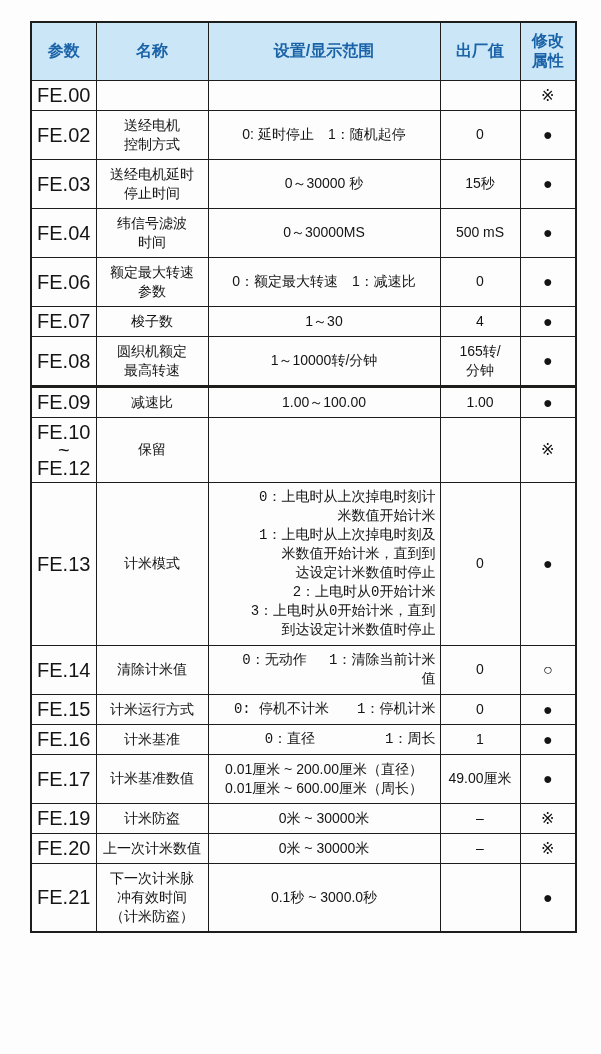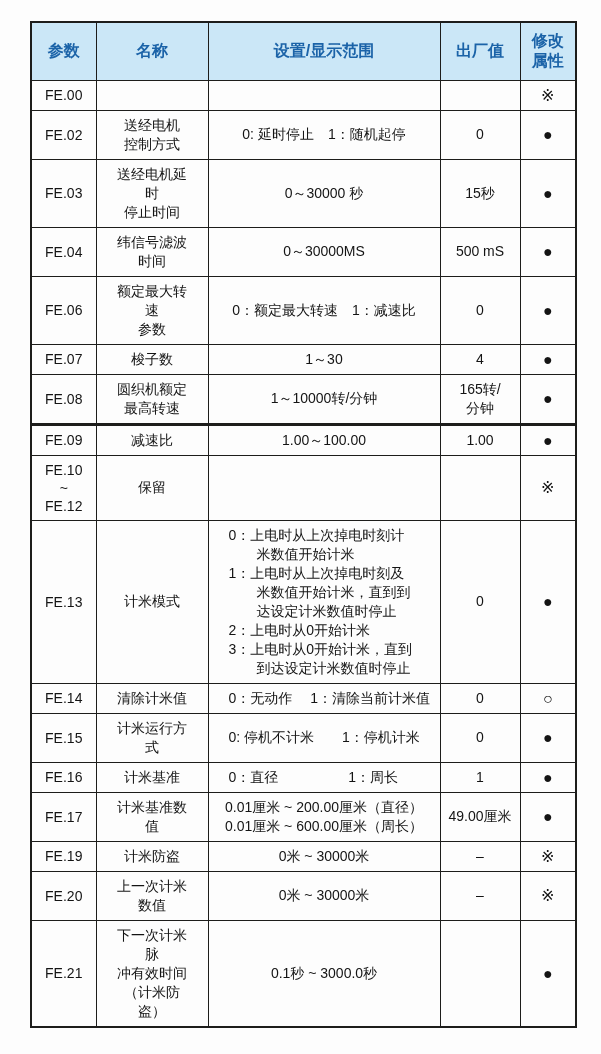--- a/index.html
+++ b/index.html
@@ -39,23 +39,23 @@
     line-height:20px;
     text-align:center;
     padding:2px;
   }
   td{
     font-size:14px;
     line-height:19px;
     text-align:center;
     padding:5px 4px;
   }
-  td.c-param{font-size:14px;line-height:18px;padding:5px 2px;}
-  td.c-name{padding:5px 19px;}
-  td.c-range.left{text-align:left;padding-left:20px;}
+  td.c-param{font-size:20px;line-height:18px;padding:5px 2px;}
+  td.c-name{padding:5px 0;}
+  td.c-range.left{text-align:right;padding-left:20px;font-family:Liberation Mono, monospace;}
   td.c-factory{padding:5px 2px;}
   td.c-attr{font-size:16px;}
   tr.thick-top td{border-top:3.5px solid var(--border);}
   col.w-param{width:65px;}
   col.w-name{width:112px;}
   col.w-range{width:232px;}
   col.w-factory{width:80px;}
   col.w-attr{width:56px;}
 </style>
 </head>

